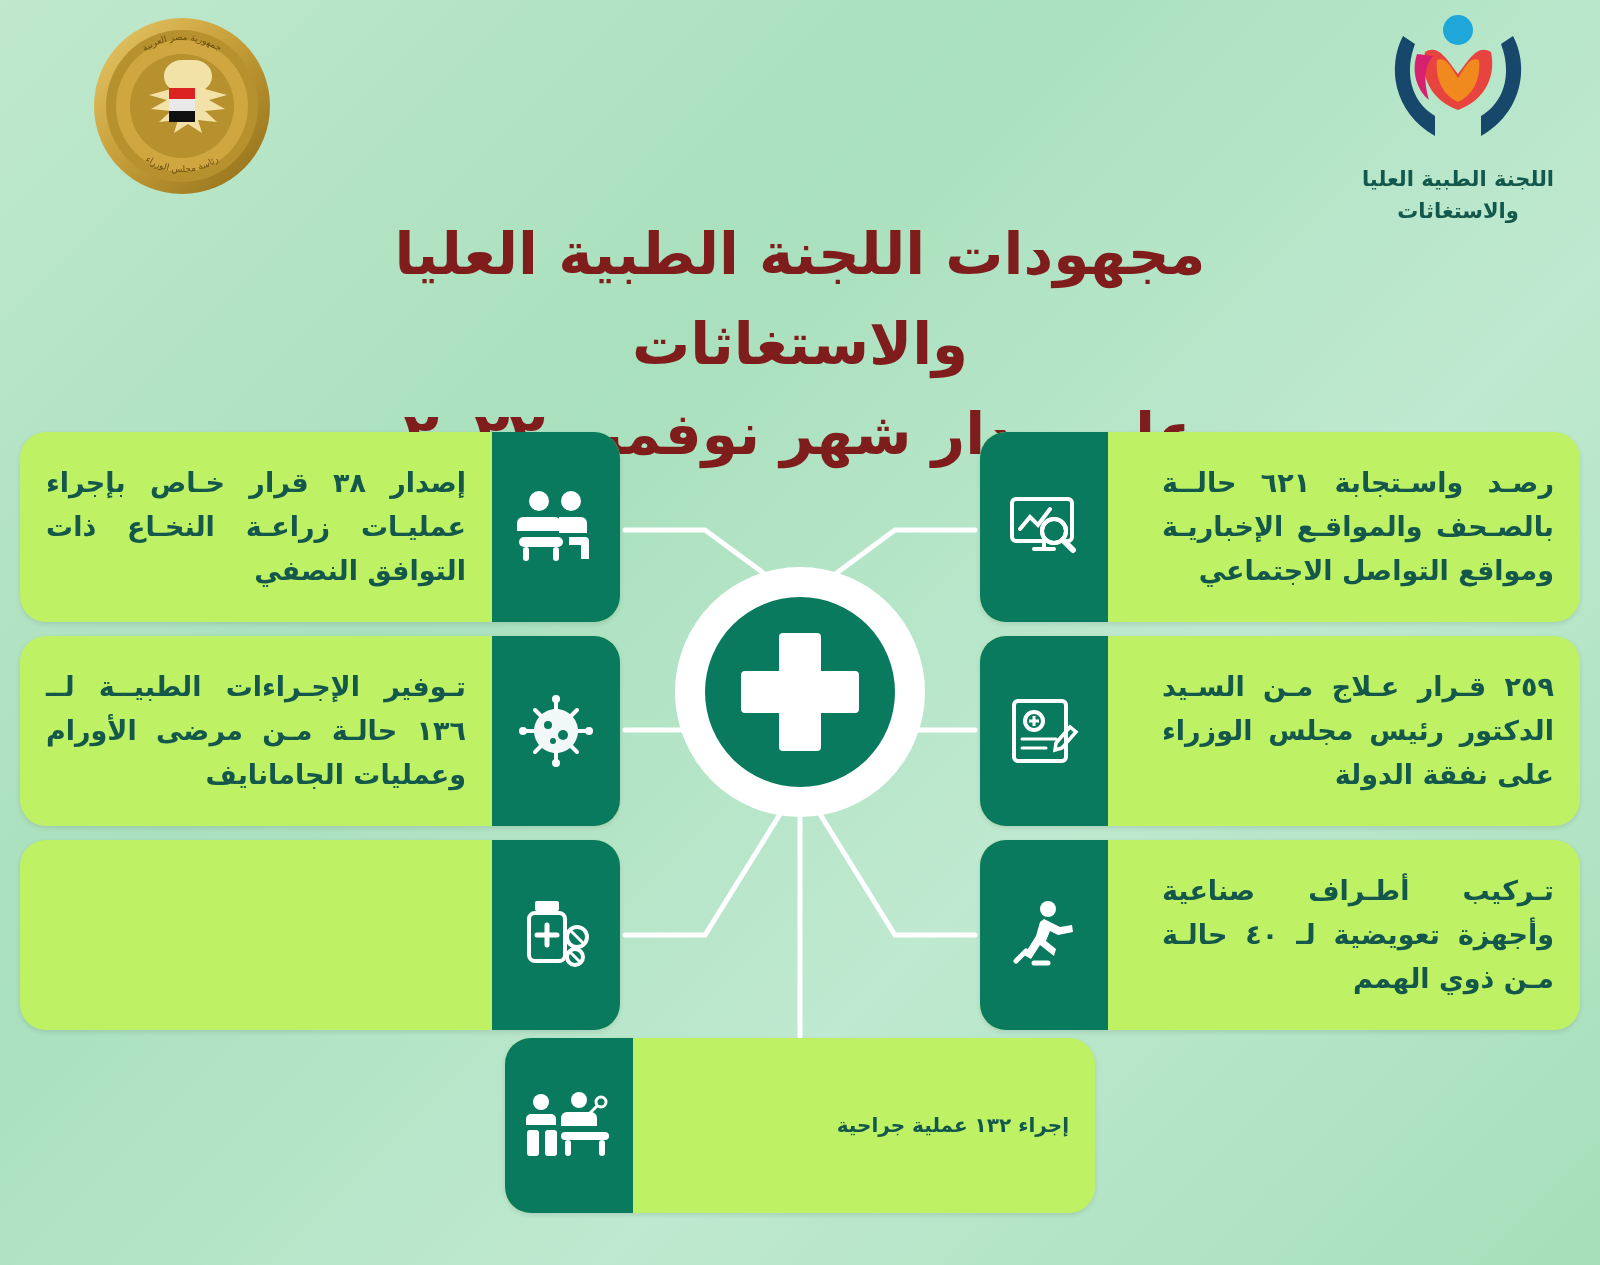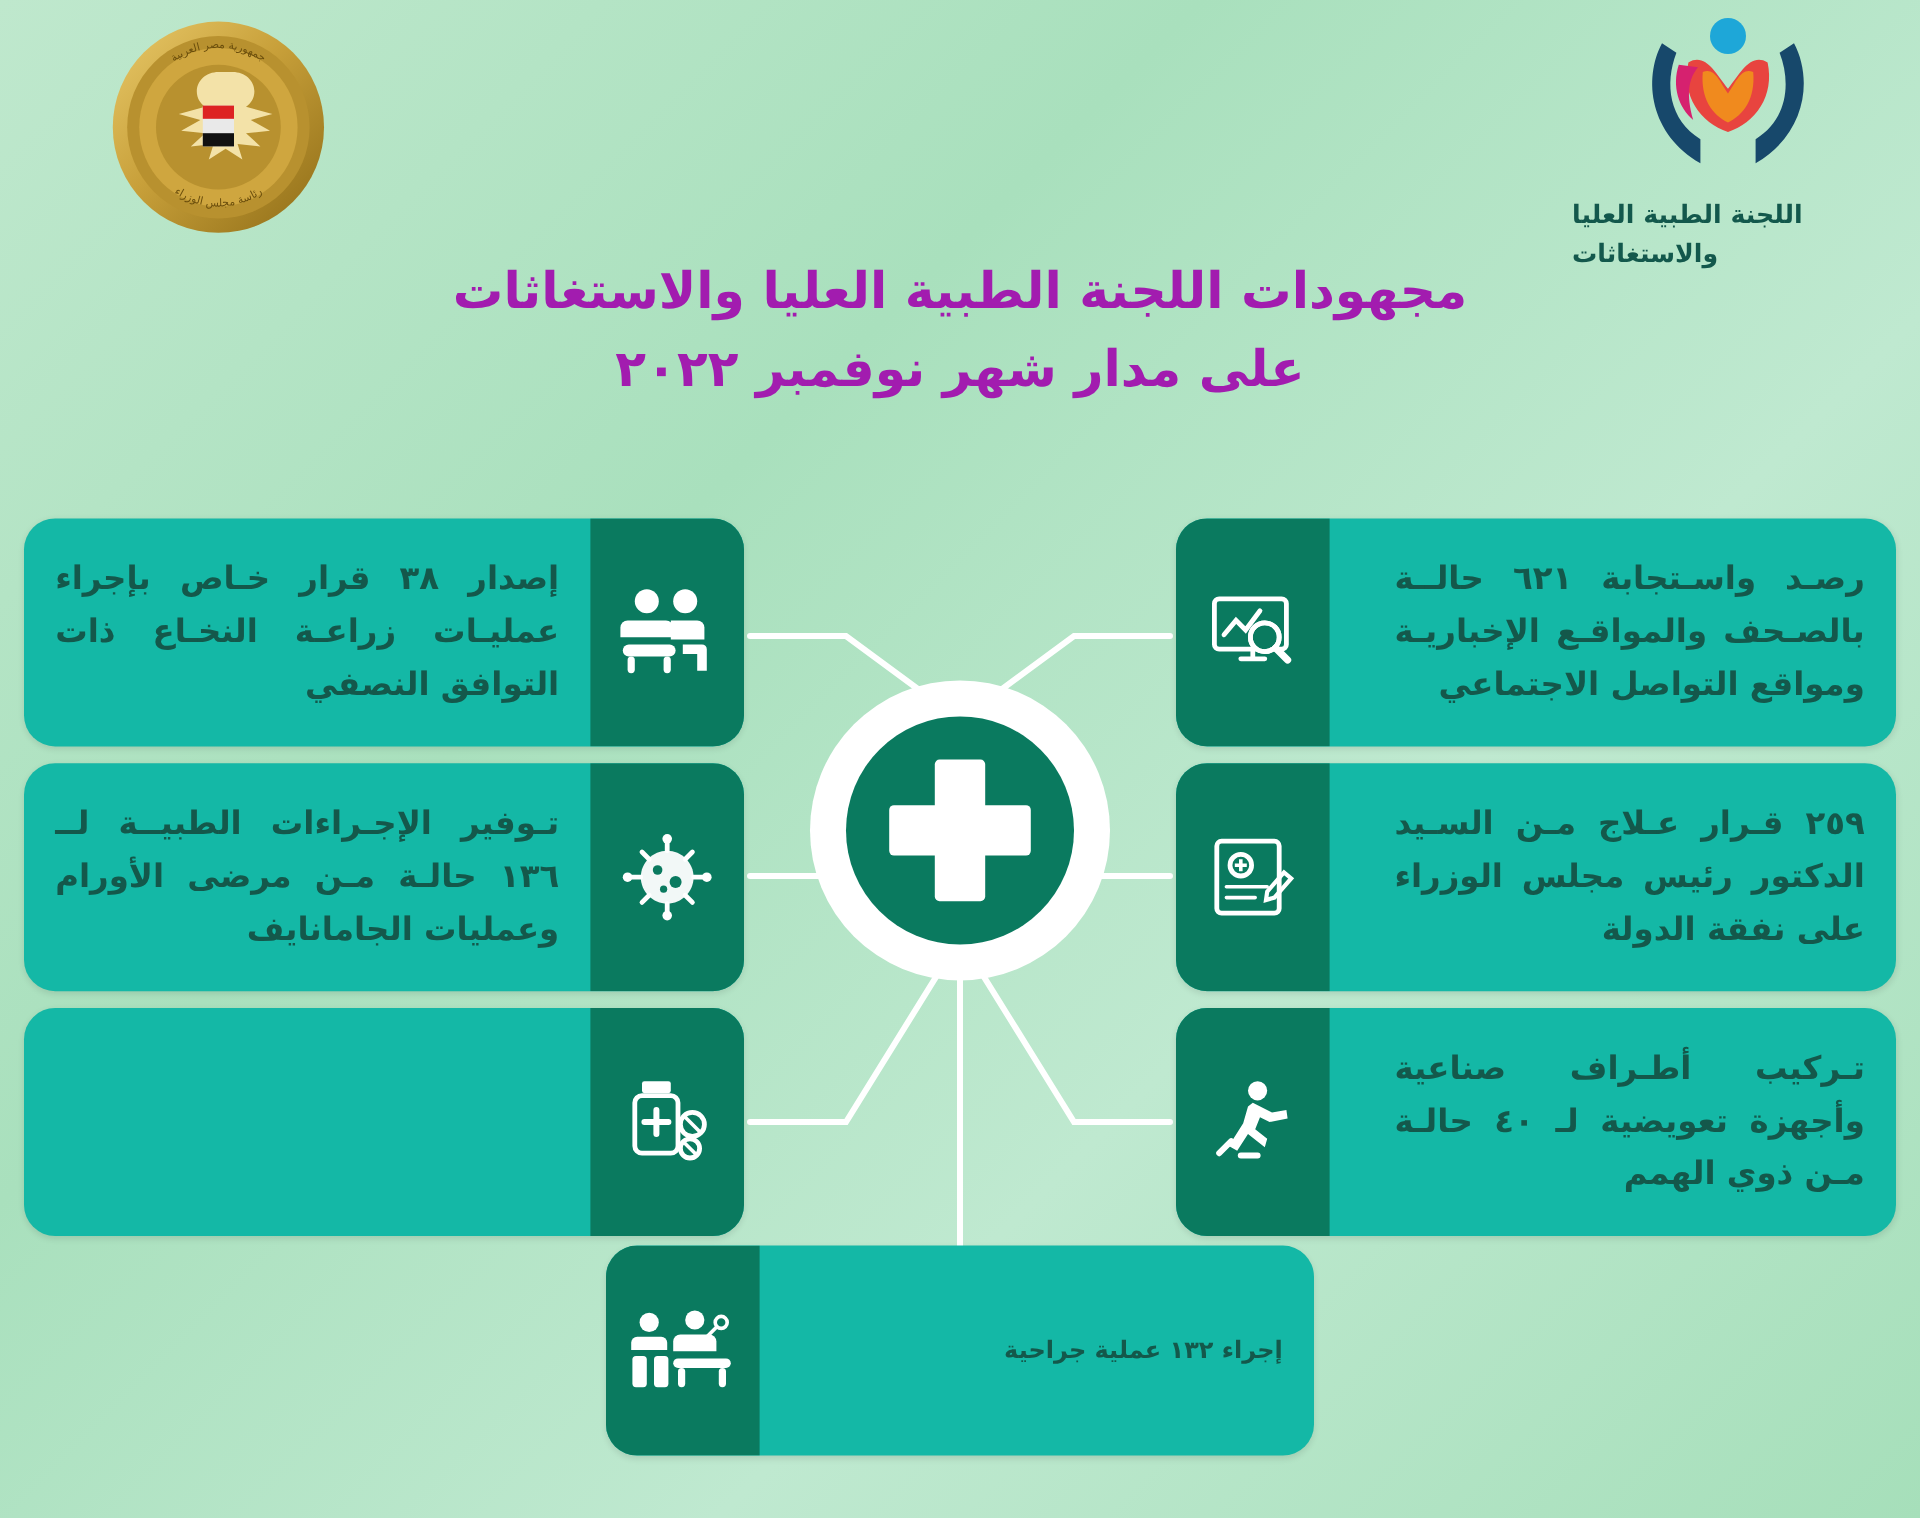--- a/index.html
+++ b/index.html
@@ -18,23 +18,23 @@
 
   
   .header {
     position: absolute;
     top: 0; left: 0; right: 0;
     height: 410px;
   }
   .logo-left {
     position: absolute;
     top: 8px;
-    right: 30px;
+    right: 12px;
     width: 260px;
-    text-align: left;
+    text-align: center;
   }
   .logo-left .mark {
     width: 170px;
     height: 150px;
     margin: 0 auto;
     position: relative;
   }
   .logo-left .mark svg { display:block; }
   .logo-left .caption {
     margin-top: 6px;
@@ -54,23 +54,23 @@
   }
 
   .title {
     position: absolute;
     top: 210px;
     left: 0; right: 0;
     text-align: center;
     padding: 0 300px;
   }
   .title .line {
-    font-size: 42px;
+    font-size: 58px;
     font-weight: bold;
-    color: #a21caf;
+    color: #7f1d1d;
     line-height: 1.55;
     letter-spacing: 0px;
     font-family: "DejaVu Sans", sans-serif;
   }
 
   
   .center-hub {
     position: absolute;
     left: 50%;
     top: 692px;
@@ -124,21 +124,21 @@
   }
 
   
   .card {
     position: absolute;
     display: flex;
     align-items: stretch;
     height: 190px;
     border-radius: 26px;
     overflow: hidden;
-    background: #14b8a6;
+    background: #bef264;
     box-shadow: 0 2px 5px rgba(0,0,0,0.10);
     z-index: 4;
   }
   .card .icon-box {
     width: 128px;
     flex: 0 0 128px;
     background: #0a7a5f;
     display: flex;
     align-items: center;
     justify-content: center;

